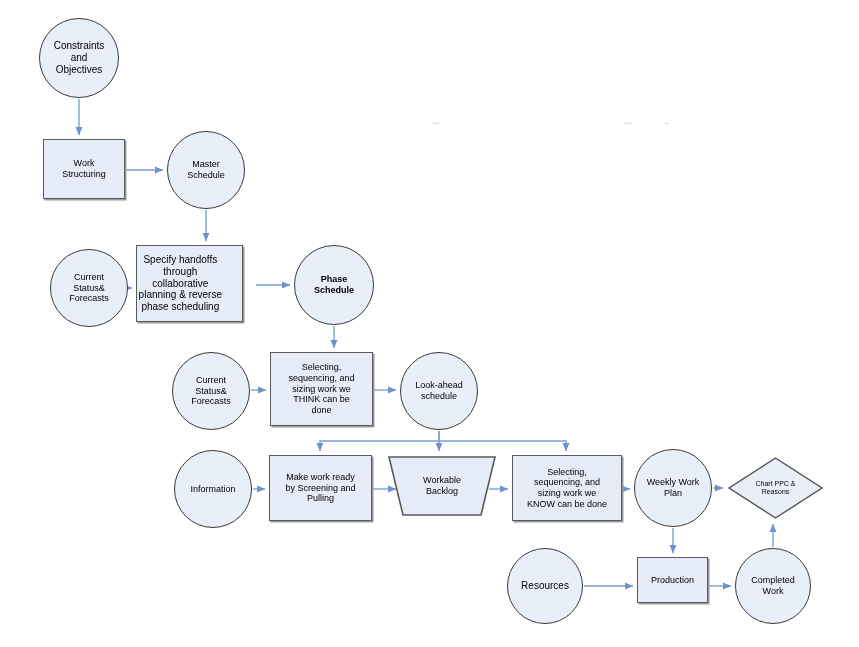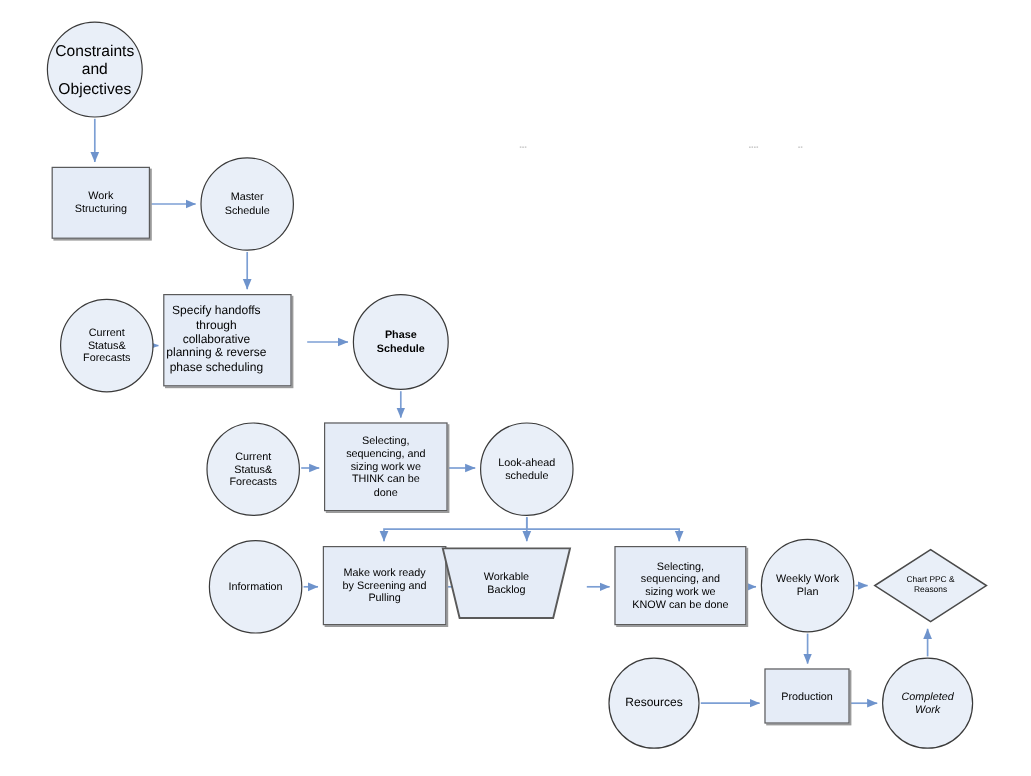--- a/index.html
+++ b/index.html
@@ -128,21 +128,21 @@
       <path d="M673,528 L673,553"></path>
 
       <path d="M584,586 L633,586"></path>
 
       <path d="M709,586 L731,586"></path>
 
       <path d="M773,547 L773,524"></path>
     </g>
   </svg>
 
-  <div class="node shape-circle" style="left:39px; top:18px; width:80px; height:80px; font-size:13px;">
+  <div class="node shape-circle" style="left:39px; top:18px; width:80px; height:80px; font-size:10px;">
     <span class="lbl">Constraints
 and
 Objectives</span>
   </div>
 
   <div class="node shape-rect" style="left:43px; top:139px; width:82px; height:60px; font-size:9px;">
     <span class="lbl">Work
 Structuring</span>
   </div>
 
@@ -192,21 +192,21 @@
   <div class="node shape-circle" style="left:174px; top:450px; width:78px; height:78px; font-size:9px;">
     <span class="lbl">Information</span>
   </div>
 
   <div class="node shape-rect" style="left:269px; top:455px; width:103px; height:66px; font-size:9px;justify-content:center;">
     <span class="lbl">Make work ready
 by Screening and
 Pulling</span>
   </div>
 
-  <div class="node shape-trapezoid" style="left:367px; top:455px; width:110px; height:62px; font-size:9px;">
+  <div class="node shape-trapezoid" style="left:387px; top:455px; width:110px; height:62px; font-size:9px;">
     <svg class="poly-svg" width="110" height="62" viewBox="0 0 110 62" xmlns="http://www.w3.org/2000/svg">
       <polygon points="2,2 108,2 94,60 16,60" fill="#e5ecf7" stroke="#5a5a5a" stroke-width="1.6"></polygon>
     </svg>
     <span class="lbl poly-label">Workable
 Backlog</span>
   </div>
 
   <div class="node shape-rect" style="left:512px; top:455px; width:110px; height:66px; font-size:9px;">
     <span class="lbl">Selecting,
 sequencing, and
@@ -228,21 +228,21 @@
   </div>
 
   <div class="node shape-circle" style="left:507px; top:548px; width:76px; height:76px; font-size:10px;">
     <span class="lbl">Resources</span>
   </div>
 
   <div class="node shape-rect" style="left:637px; top:557px; width:71px; height:46px; font-size:9px;">
     <span class="lbl">Production</span>
   </div>
 
-  <div class="node shape-circle" style="left:735px; top:548px; width:76px; height:76px; font-size:9px;font-style:italic;">
+  <div class="node shape-circle" style="left:735px; top:548px; width:76px; height:76px; font-size:9px;">
     <span class="lbl">Completed
 Work</span>
   </div>
 
   <span class="faint" style="left:433px; top:120px;">▪▪▪</span>
   <span class="faint" style="left:624px; top:120px;">▪▪▪▪</span>
   <span class="faint" style="left:665px; top:120px;">▪▪</span>
 
 </div>
 

